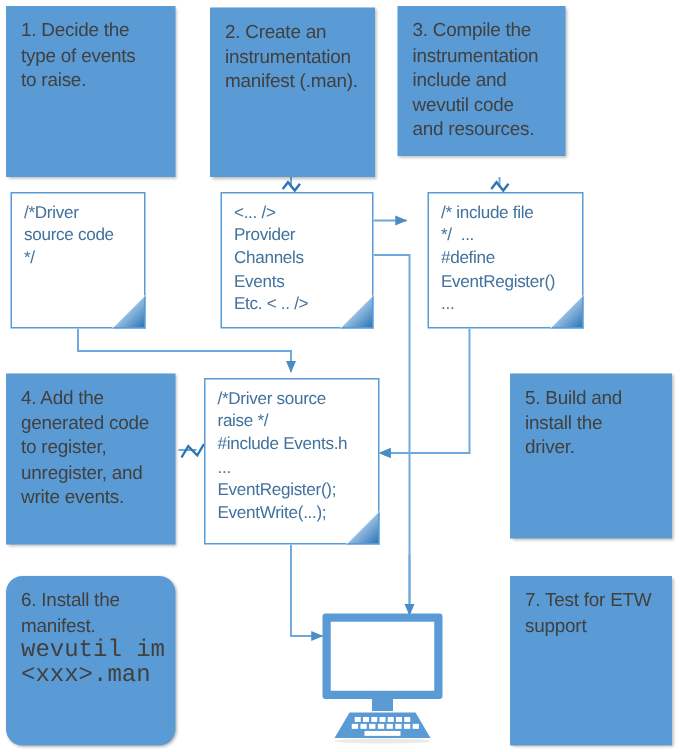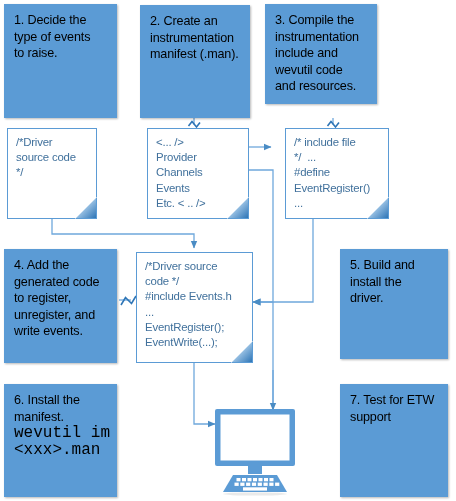--- a/index.html
+++ b/index.html
@@ -11,21 +11,21 @@
     position:relative;
   }
   #stage{position:absolute;left:0;top:0;width:456px;height:501px;}
 
   
   .step{
     position:absolute;
     background:#5B9BD5;
     box-shadow:1px 1px 2px rgba(0,0,0,0.28);
     box-sizing:border-box;
-    color:#000000;
+    color:#404040;
     padding:8px 9px 6px 10px;
     font-size:12.6px;
     line-height:16.5px;
     letter-spacing:-0.15px;
   }
   .step .ln{display:block;white-space:pre;}
   .step .mono{
     font-family:"Liberation Mono", monospace;
     font-size:16px;
     line-height:17px;
@@ -131,21 +131,21 @@
     <span class="ln">unregister, and</span>
     <span class="ln">write events.</span>
   </div>
 
   <div class="step" style="left:340px;top:249px;width:108px;height:110px;">
     <span class="ln">5. Build and</span>
     <span class="ln">install the</span>
     <span class="ln">driver.</span>
   </div>
 
-  <div class="step" style="left:4px;top:384px;width:113px;height:113px;">
+  <div class="step" style="left:4px;top:384px;width:113px;height:113px;border-radius:11px;">
     <span class="ln">6. Install the</span>
     <span class="ln">manifest.</span>
     <span class="ln mono">wevutil im</span>
     <span class="ln mono">&lt;xxx&gt;.man</span>
   </div>
 
   <div class="step" style="left:340px;top:384px;width:108px;height:113px;">
     <span class="ln">7. Test for ETW</span>
     <span class="ln">support</span>
   </div>
@@ -170,21 +170,21 @@
     <span class="ln">/* include file</span>
     <span class="ln">*/  ...</span>
     <span class="ln">#define</span>
     <span class="ln">EventRegister()</span>
     <span class="ln">...</span>
     <span class="fold"></span>
   </div>
 
   <div class="doc" style="left:136px;top:252px;width:117px;height:111px;">
     <span class="ln">/*Driver source</span>
-    <span class="ln">code */</span>
+    <span class="ln">raise */</span>
     <span class="ln">#include Events.h</span>
     <span class="ln">...</span>
     <span class="ln">EventRegister();</span>
     <span class="ln">EventWrite(...);</span>
     <span class="fold"></span>
   </div>
 
   <svg class="computer" style="left:203px;top:408px;" width="104" height="88" viewBox="0 0 104 88" xmlns="http://www.w3.org/2000/svg">
 
     <rect x="12" y="1" width="80" height="57" rx="2" fill="#5B9BD5"></rect>

